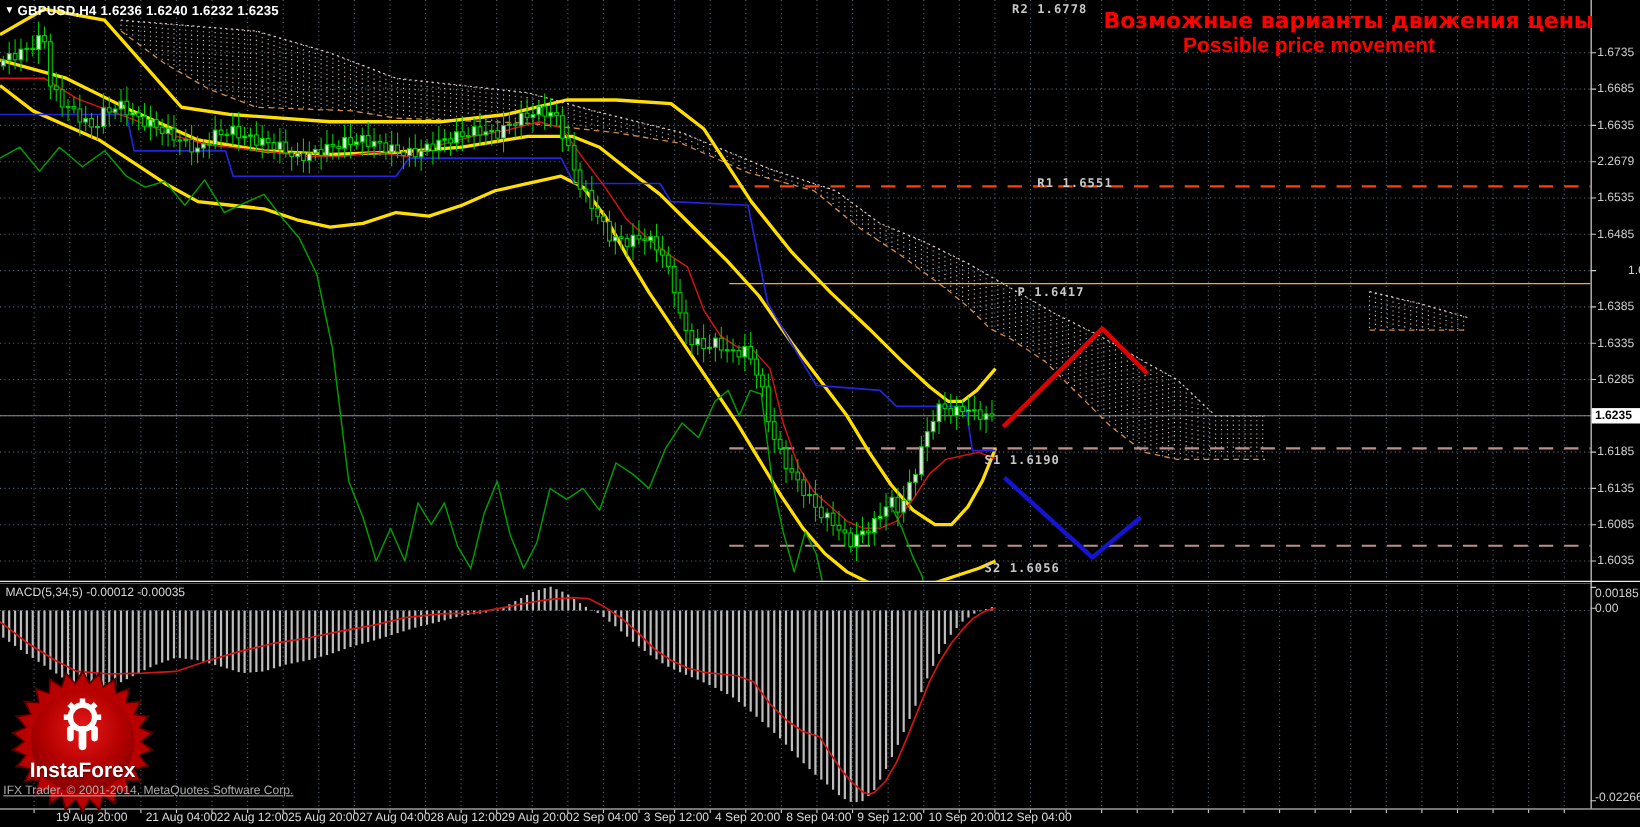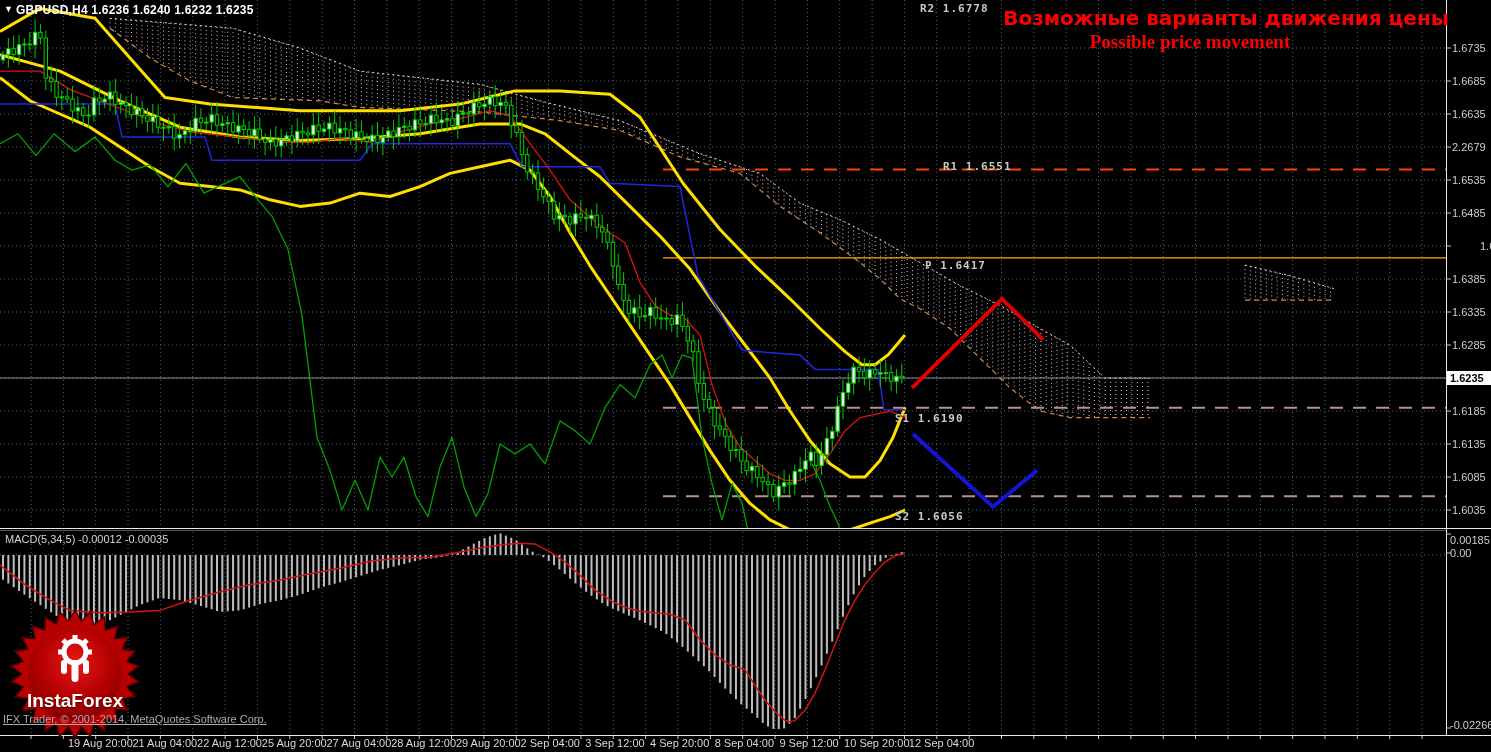--- a/index.html
+++ b/index.html
@@ -3,21 +3,21 @@
 <meta charset="utf-8">
 <style>
   html,body{margin:0;padding:0;background:#000;}
   #app{position:relative;width:1491px;height:752px;background:#000;overflow:hidden;
        font-family:"Liberation Sans",sans-serif;}
   #chart{position:absolute;left:0;top:0;}
   .ovl{position:absolute;white-space:nowrap;}
   #title{left:16px;top:3px;color:#fff;font-size:12px;font-weight:bold;letter-spacing:.2px;}
   #dd{left:4px;top:4px;color:#fff;font-size:9px;}
   #ann1{left:960px;top:6px;width:460px;text-align:center;color:#ff0000;font-size:20px;font-weight:bold;font-family:"DejaVu Sans",sans-serif;margin-left:36px;}
-  #ann2{left:960px;top:31px;width:460px;text-align:center;color:#ff0000;font-size:19px;font-weight:bold;font-family:Liberation Serif, serif;}
+  #ann2{left:960px;top:31px;width:460px;text-align:center;color:#ff0000;font-size:19px;font-weight:bold;font-family:Liberation Sans, sans-serif;}
   #macdlabel{left:5px;top:533px;color:#d6d6d6;font-size:11px;}
   #copyright{left:3px;top:713px;color:#ababab;font-size:11px;z-index:6;text-decoration:underline;}
   .plabel{position:absolute;left:1452px;color:#cdcdcd;font-size:11px;}
   .mlabel{position:absolute;left:1450px;color:#cdcdcd;font-size:11px;}
   #price-tag{left:1447px;top:371px;width:44px;height:14px;background:#fff;color:#000;
              font-size:11px;font-weight:bold;text-align:left;padding-left:3px;line-height:14px;z-index:5;}
   .tlabel{position:absolute;top:737px;color:#d9d9d9;font-size:11px;}
   .pivlabel{position:absolute;color:#c9c9c9;font-size:11px;font-weight:bold;
             font-family:"DejaVu Sans Mono",monospace;letter-spacing:1px;z-index:4;}
   #logo{left:8px;top:606px;width:134px;height:134px;z-index:5;}
@@ -978,21 +978,21 @@
       <div class="plabel" style="top: 504px;">1.6035</div>
     </div>
   <div class="ovl" id="price-tag">1.6235</div>
   <div id="macd-axis">
     <div class="mlabel" style="top:534px">0.00185</div>
     <div class="mlabel" style="top:547px">0.00</div>
     <div class="mlabel" style="top:719px">-0.02266</div>
   </div>
   <div id="time-axis">
       <div class="tlabel" style="left: 3px; margin-top: 45px;">18 Aug 2014</div>
-      <div class="tlabel" style="left: 68px; text-align: right;">19 Aug 20:00</div>
+      <div class="tlabel" style="left: 51px; text-align: right;">19 Aug 20:00</div>
       <div class="tlabel" style="left: 132.4px;">21 Aug 04:00</div>
       <div class="tlabel" style="left: 197.1px;">22 Aug 12:00</div>
       <div class="tlabel" style="left: 261.8px;">25 Aug 20:00</div>
       <div class="tlabel" style="left: 326.5px;">27 Aug 04:00</div>
       <div class="tlabel" style="left: 391.2px;">28 Aug 12:00</div>
       <div class="tlabel" style="left: 455.9px;">29 Aug 20:00</div>
       <div class="tlabel" style="left: 520.6px;">2 Sep 04:00</div>
       <div class="tlabel" style="left: 585.3px;">3 Sep 12:00</div>
       <div class="tlabel" style="left: 650px;">4 Sep 20:00</div>
       <div class="tlabel" style="left: 714.7px;">8 Sep 04:00</div>

